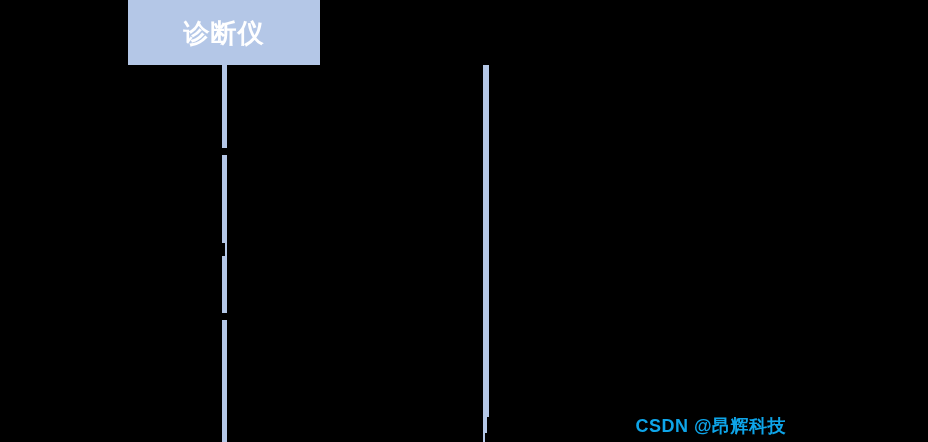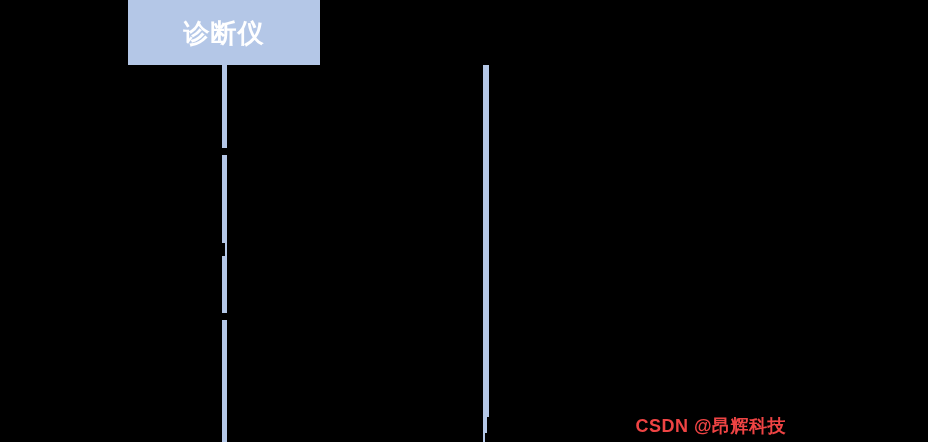--- a/index.html
+++ b/index.html
@@ -53,21 +53,21 @@
   #mark-1 { left: 219px; top: 148px; width: 14px; height: 7px; }
   #mark-2 { left: 222px; top: 243px; width: 3px;  height: 13px; }
   #mark-3 { left: 221px; top: 313px; width: 11px; height: 7px; }
   #mark-4 { left: 487px; top: 417px; width: 3px;  height: 16px; }
   #mark-5 { left: 485px; top: 433px; width: 5px;  height: 9px; }
 
   .watermark {
     position: absolute;
     right: 2px;
     top: 414px;
-    color: #ef4444;
+    color: #0ea5e9;
     font-family: "Liberation Sans", sans-serif;
     font-size: 18px;
     font-weight: bold;
     letter-spacing: 0.5px;
     white-space: nowrap;
   }
 </style>
 </head>
 <body>
 

